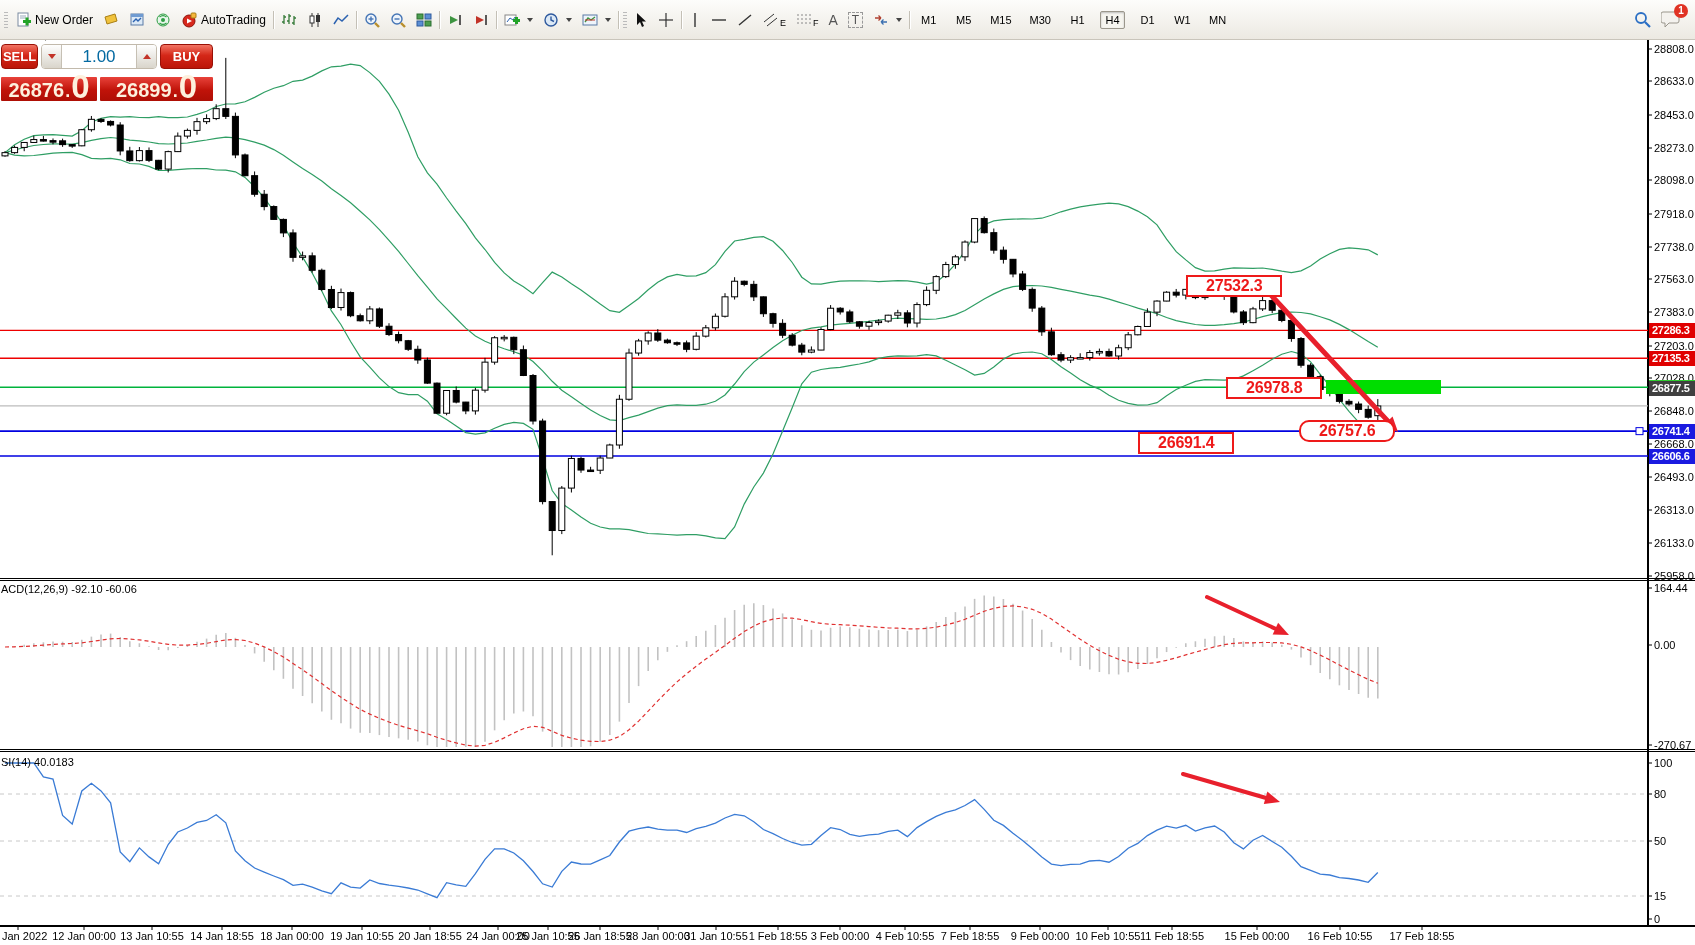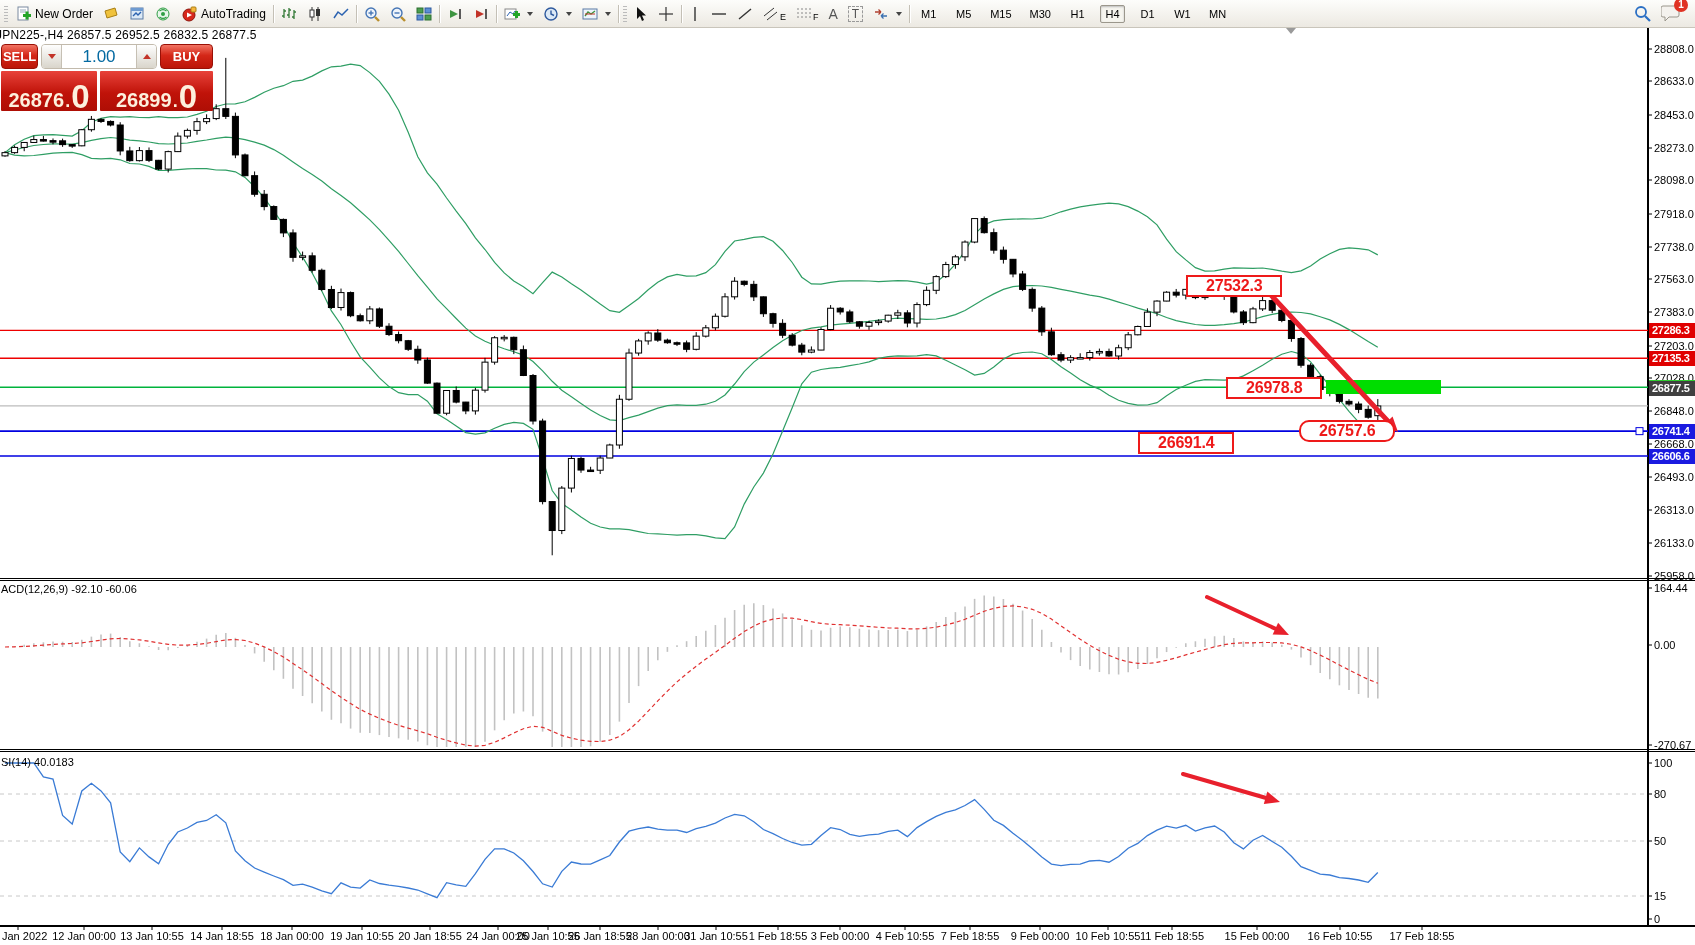--- a/index.html
+++ b/index.html
@@ -1,20 +1,20 @@
 <!DOCTYPE html>
 <html><head>
 <meta charset="utf-8">
 <style>
   *{box-sizing:border-box;margin:0;padding:0}
   html,body{background:#fff}
   .screen{position:relative;width:1695px;height:945px;background:#fff;overflow:hidden;
           font-family:"Liberation Sans",sans-serif;color:#000}
   
-  .toolbar{position:absolute;left:0;top:0;width:1695px;height:28px;
+  .toolbar{position:absolute;left:0;top:0;width:1695px;height:40px;
            background:linear-gradient(#fdfdfb,#ece9e2);border-bottom:1px solid #c9c5bb;
            display:flex;align-items:center;font-size:12px;z-index:30;padding-left:2px}
   .tsep{width:1px;height:18px;background:#c4c0b6;margin:0 2px;box-shadow:1px 0 0 #fff}
   .thandle{width:4px;height:16px;margin:0 2px;
            background:repeating-linear-gradient(#bbb 0 1px,transparent 1px 3px);}
   .tbtn{display:flex;align-items:center;gap:4px;padding:2px 4px;border:1px solid transparent;
         border-radius:2px;height:20px;cursor:default;white-space:nowrap}
   .caret{width:0;height:0;border-left:3px solid transparent;border-right:3px solid transparent;
          border-top:4px solid #444;margin-left:3px}
   .tfwrap{display:flex;align-items:center;gap:10px;padding:0 4px}
@@ -42,21 +42,21 @@
   .btn-sell{width:37px}.btn-buy{width:53px}
   .vol-box{flex:1;background:#fff;border:1px solid #c2baac;border-radius:4px;display:flex;overflow:hidden}
   .vol-btn{width:20px;background:linear-gradient(#fefefe,#d9d5cb);border-right:1px solid #c6c0b4;
            display:flex;align-items:center;justify-content:center;cursor:pointer}
   .vol-btn.up{border-right:none;border-left:1px solid #c6c0b4}
   .arr-dn{width:0;height:0;border-left:4px solid transparent;border-right:4px solid transparent;
           border-top:5px solid #c23328}
   .arr-up{width:0;height:0;border-left:4px solid transparent;border-right:4px solid transparent;
           border-bottom:5px solid #c23328}
   .vol-value{flex:1;display:flex;align-items:center;justify-content:center;font-size:17px;color:#0369a1}
-  .qp-prices{display:flex;gap:3px;margin-top:2px;height:40px}
+  .qp-prices{display:flex;gap:3px;margin-top:8px;height:24px}
   .price-cell{background:linear-gradient(#e8423a,#c01309 55%,#ae0e05);color:#fdf0dd;
               display:flex;align-items:flex-end;justify-content:center;border-radius:1px;
               padding-bottom:1px;cursor:pointer}
   .pc-sell{width:96px}.pc-buy{width:113px}
   .pi{font-size:20px;font-weight:700;line-height:1}
   .pd{font-size:18px;font-weight:700;line-height:1;margin:0 1px}
   .pbig{font-size:33px;font-weight:700;line-height:.82}
   
   .ptag{position:absolute;left:1649px;width:46px;height:15px;color:#fff;font-size:11px;
         font-weight:700;line-height:15px;padding-left:3px;z-index:15;letter-spacing:-.3px}

